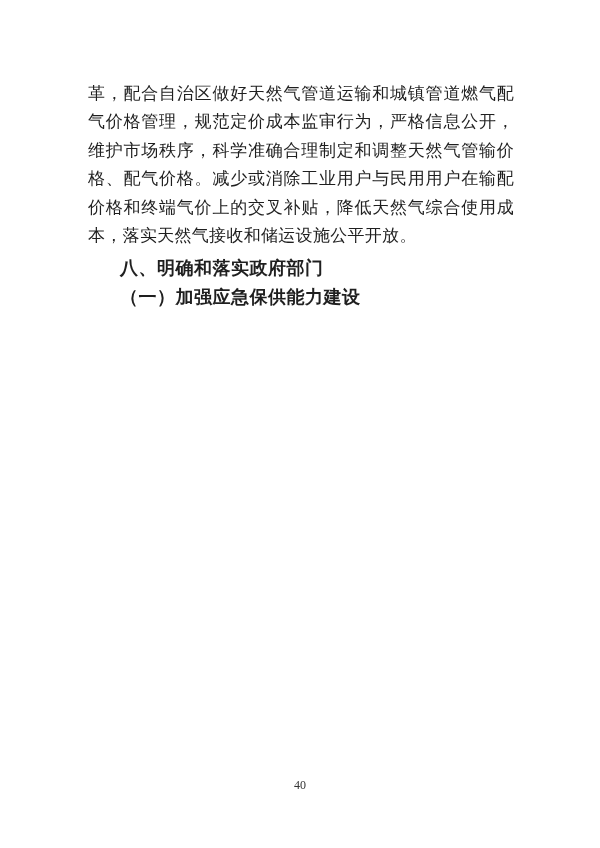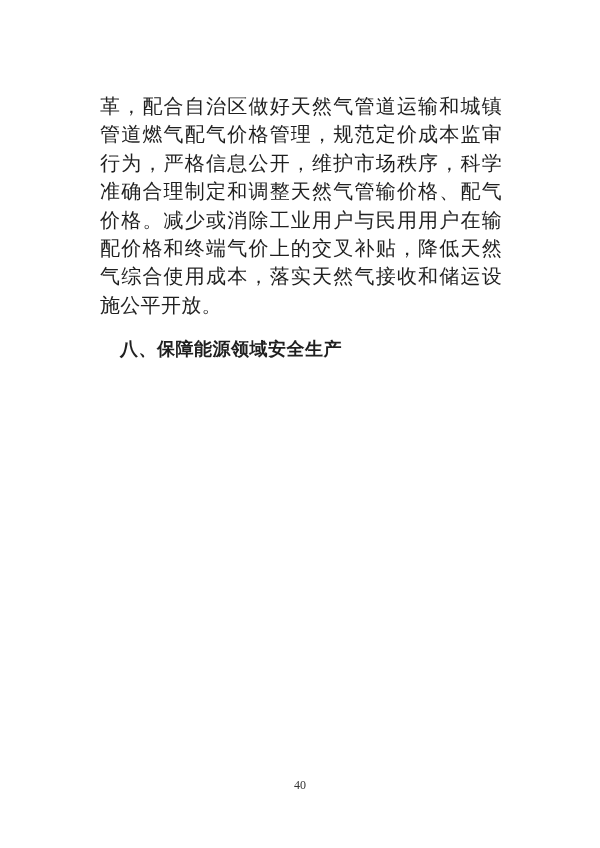--- a/index.html
+++ b/index.html
@@ -17,22 +17,22 @@
     font-family: "Liberation Serif", "DejaVu Serif", serif;
     color: #1f1f1f;
   }
   .text-block {
     position: absolute;
     top: 76px;
     left: 84px;
     width: 434px;
   }
   .body-par {
-    margin: 16px;
-    font-size: 20px;
+    margin: 4px;
+    font-size: 17px;
     line-height: 28.4px;
     text-align: justify;
     text-justify: inter-character;
     letter-spacing: 0.3px;
   }
   .body-par.indent {
     text-indent: 2em;
   }
   .lead-bold {
     font-weight: 700;
@@ -68,20 +68,21 @@
 </style>
 </head>
 <body>
 
 <div class="page">
   <div class="text-block">
 
     <p class="body-par">革，配合自治区做好天然气管道运输和城镇管道燃气配气价格管理，规范定价成本监审行为，严格信息公开，维护市场秩序，科学准确合理制定和调整天然气管输价格、配气价格。减少或消除工业用户与民用用户在输配价格和终端气价上的交叉补贴，降低天然气综合使用成本，落实天然气接收和储运设施公平开放。</p>
 
 
-    <h2 class="heading-section">八、保障能源领域安全生产</h2>
+    <h2 class="heading-section">八、明确和落实政府部门</h2>
 
+    <h3 class="heading-sub">（一）加强应急保供能力建设</h3>
 
 
   </div>
 
   <div class="page-number">40</div>
 </div>
 
 </body></html>

